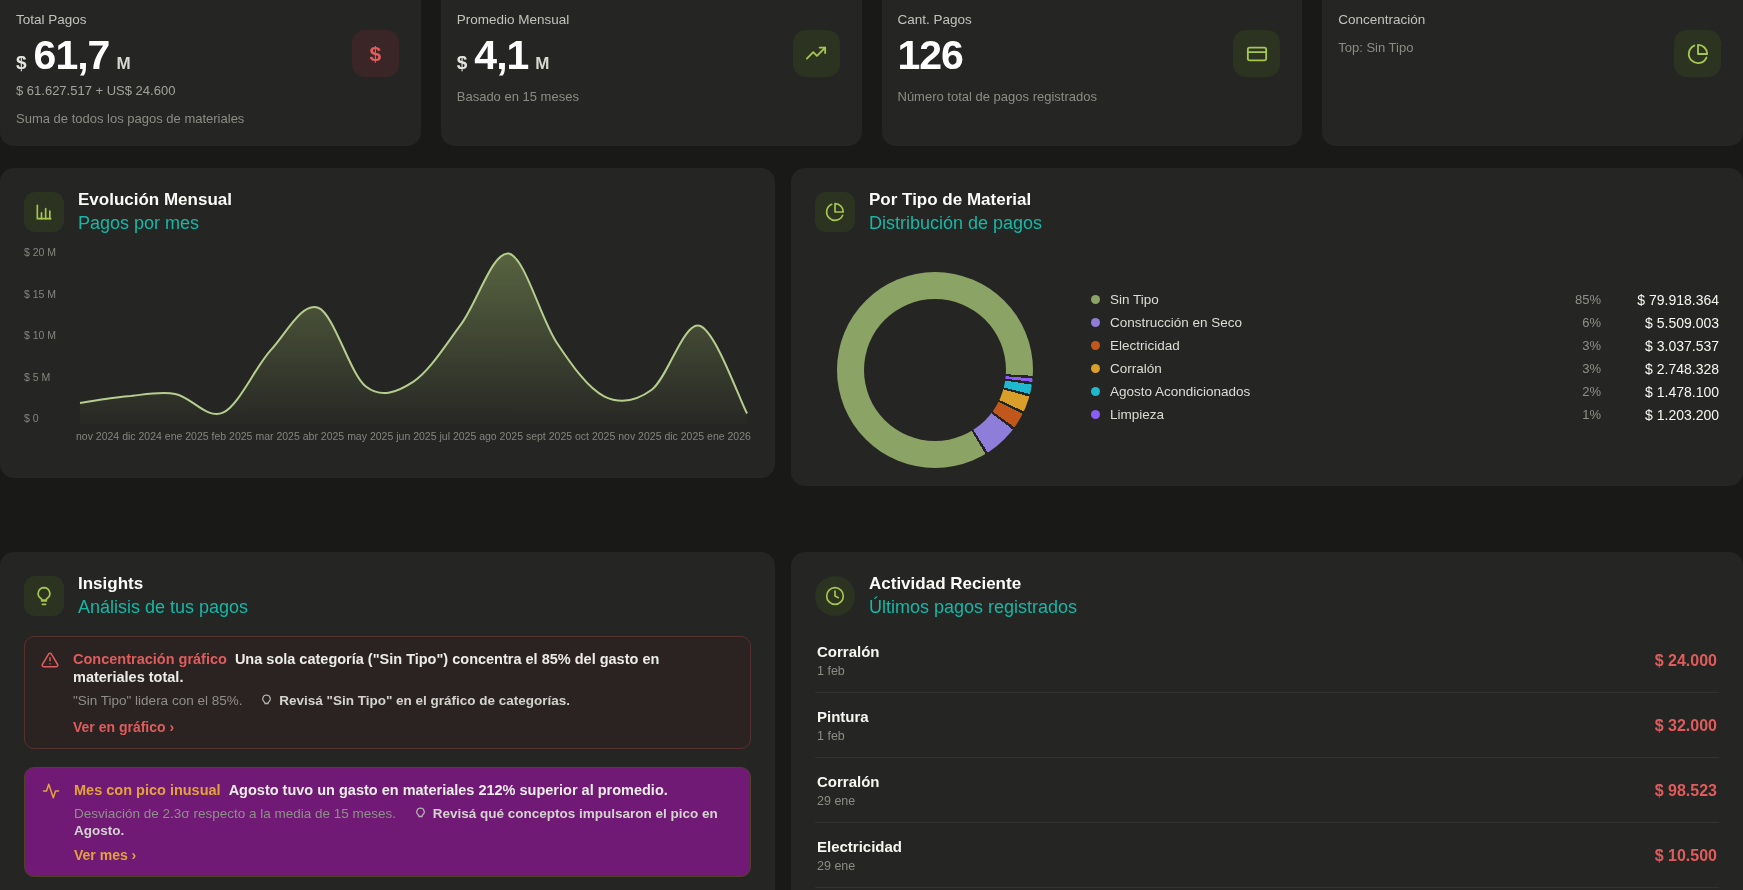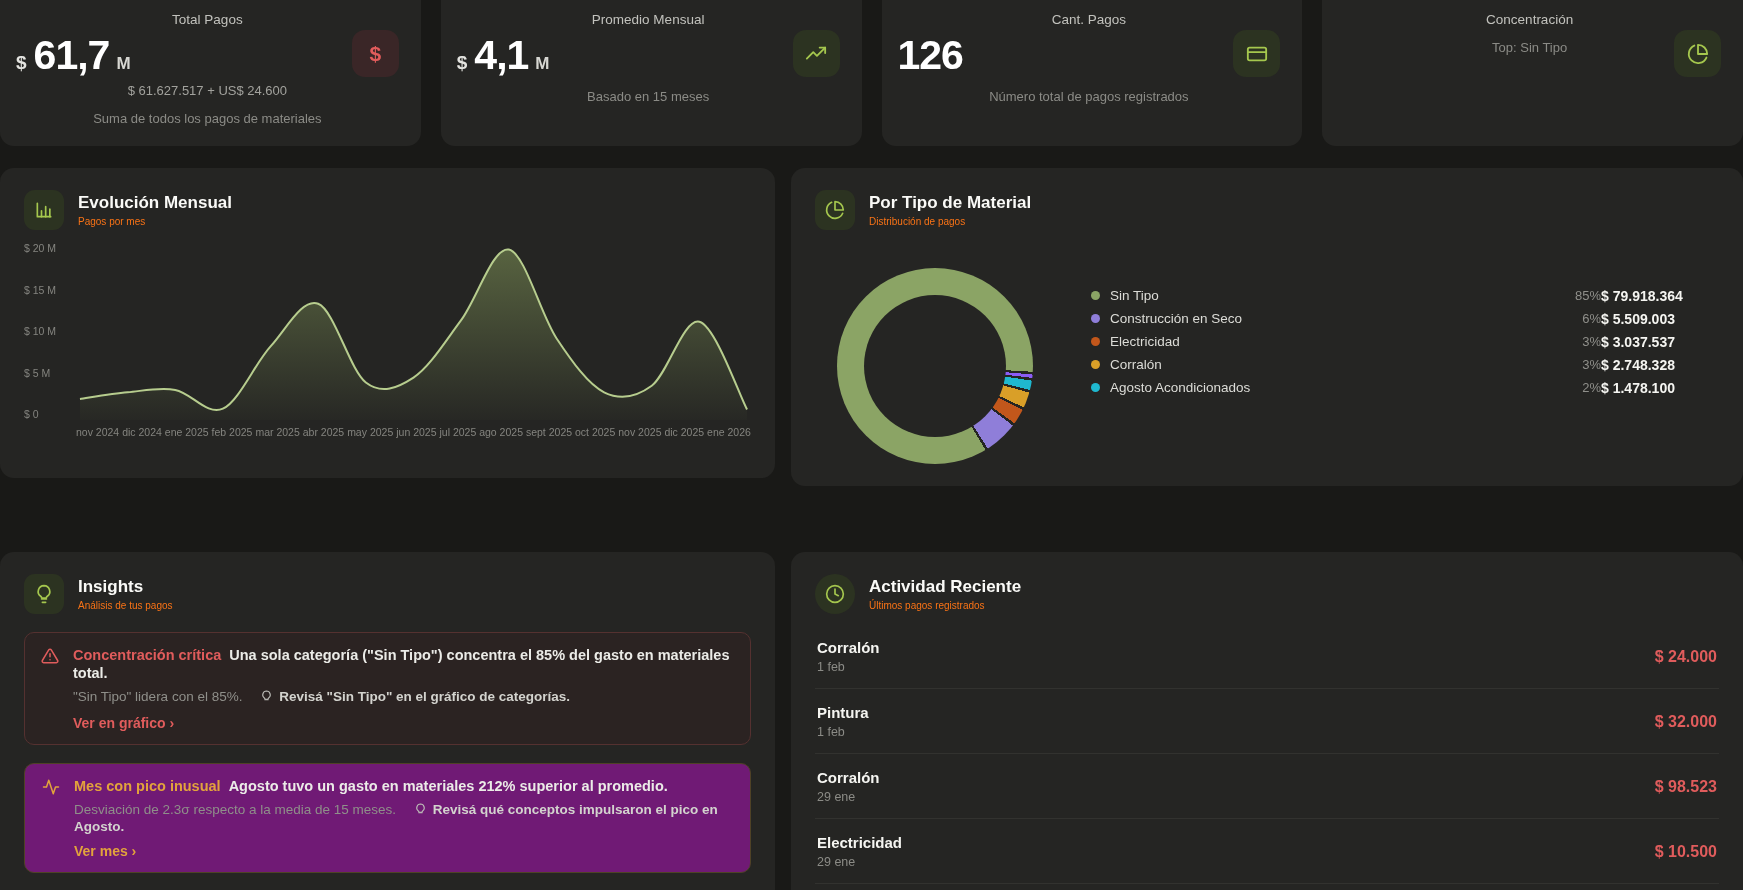--- a/index.html
+++ b/index.html
@@ -2,21 +2,21 @@
 <html><head>
 <meta charset="utf-8">
 <style>
   * { margin:0; padding:0; box-sizing:border-box; }
   html,body { width:1743px; height:890px; overflow:hidden; background:#191917;
     font-family:"Liberation Sans", sans-serif; color:#f2f2ee; }
 
   .page { width:1743px; height:890px; overflow:hidden; }
 
   
-  .top-grid { display:grid; grid-template-columns:repeat(4,1fr); gap:20px; height:146px;text-align:center; }
+  .top-grid { display:grid; grid-template-columns:repeat(4,1fr); gap:20px; height:146px; }
   .stat-card { background:#252523; border-radius:0 0 14px 14px; position:relative; padding:12px 22px 16px 16px; }
   .stat-label { font-size:13.5px; color:#c2c2bd; }
   .stat-valrow { display:flex; align-items:baseline; margin-top:8px; }
   .stat-prefix { font-size:19px; font-weight:700; color:#e4e4e0; margin-right:7px; }
   .stat-prefix:empty, .stat-suffix:empty, .stat-sub:empty { display:none; }
   .stat-value { font-size:41px; font-weight:800; letter-spacing:-1px; color:#ffffff; line-height:1; }
   .stat-suffix { font-size:17px; font-weight:700; color:#d7d7d2; margin-left:7px; }
   .stat-sub { font-size:13px; color:#a2a29d; margin-top:7px; }
   .stat-desc { font-size:13px; color:#8b8b86; margin-top:13px; }
   .icon-badge { position:absolute; right:22px; top:30px; width:47px; height:47px; border-radius:13px;
@@ -27,21 +27,21 @@
   .icon-badge svg, .panel-badge svg { stroke:#a5c74e; fill:none; stroke-width:2; stroke-linecap:round; stroke-linejoin:round; }
 
   
   .mid-grid { display:grid; grid-template-columns:775fr 952fr; gap:16px; margin-top:22px; align-items:start; }
   .bot-grid { display:grid; grid-template-columns:775fr 952fr; gap:16px; margin-top:66px; align-items:start; }
   .panel { background:#252523; border-radius:14px; padding:22px 24px; }
   .panel-header { display:flex; align-items:center; gap:14px; }
   .panel-badge { width:40px; height:40px; border-radius:11px; background:#2c3321; flex:0 0 auto;
     display:flex; align-items:center; justify-content:center; }
   .panel-title { font-size:17px; font-weight:700; color:#fafaf7; }
-  .panel-sub { font-size:10px; color:#f97316; margin-top:3px; }
+  .panel-sub { font-size:18px; color:#14b8a6; margin-top:3px; }
 
   
   .chart-panel { height:310px; }
   .chart-body { display:flex; margin-top:10px; }
   .y-axis { width:52px; height:180px; display:flex; flex-direction:column; justify-content:space-between;
     font-size:10.5px; color:#84847f; padding-top:2px; }
   .plot-wrap { flex:1; }
   .plot-wrap svg { display:block; width:100%; height:180px; }
   .x-axis { display:flex; justify-content:space-between; margin-top:6px; font-size:10.5px; color:#84847f; }
   .x-axis span { white-space:nowrap; }
@@ -49,21 +49,21 @@
   
   .donut-panel { height:318px; }
   .donut-body { display:flex; align-items:flex-start; }
   .donut { width:196px; height:196px; border-radius:50%; position:relative; margin:38px 0 0 22px; flex:0 0 auto; }
   .donut::after { content:""; position:absolute; inset:27px; border-radius:50%; background:#252523; }
   .legend { flex:1; margin-left:58px; margin-top:54px; }
   .legend-row { display:flex; align-items:center; padding:3.5px 0; }
   .legend-dot { width:9px; height:9px; border-radius:50%; margin-right:10px; flex:0 0 auto; }
   .legend-label { font-size:13.5px; color:#dcdcd7; }
   .legend-pct { margin-left:auto; font-size:13px; color:#8f8f8a; width:60px; text-align:right; }
-  .legend-val { width:118px; text-align:left; font-size:14px; font-weight:700; color:#f5f5f1; }
+  .legend-val { width:118px; text-align:right; font-size:14px; font-weight:400; color:#f5f5f1; }
 
   
   .insights-panel { min-height:400px; }
   .ins-box { border-radius:10px; padding:13px 16px 12px 16px; margin-top:18px; position:relative; }
   .ins-box:first-of-type { margin-top:22px; }
   .ins-critical { background:#2b2322; border:1px solid #553130; }
   .ins-warning { background:#701a75; border:1px solid #4f4226;padding-left:17px; }
   .ins-body { position:relative; padding-left:32px; }
   .ins-icon { position:absolute; left:0; top:1px; width:18px; height:18px; }
   .ins-icon svg { width:18px; height:18px; fill:none; stroke-width:2; stroke-linecap:round; stroke-linejoin:round; }
@@ -256,20 +256,26 @@
             <span class="legend-label">Corralón</span>
             <span class="legend-pct">3%</span>
             <span class="legend-val">$ 2.748.328</span>
           </div>
           <div class="legend-row">
             <span class="legend-dot" style="background: rgb(31, 184, 207);"></span>
             <span class="legend-label">Agosto Acondicionados</span>
             <span class="legend-pct">2%</span>
             <span class="legend-val">$ 1.478.100</span>
           </div>
+          <div class="legend-row">
+            <span class="legend-dot" style="background: rgb(139, 92, 246);"></span>
+            <span class="legend-label">Limpieza</span>
+            <span class="legend-pct">1%</span>
+            <span class="legend-val">$ 1.203.200</span>
+          </div>
 
         </div>
       </div>
     </div>
   </div>
 
   <div class="bot-grid">
 
     <div class="panel insights-panel">
       <div class="panel-header">
@@ -288,21 +294,21 @@
 
       <div class="ins-box ins-critical">
         <div class="ins-body">
           <span class="ins-icon">
             <svg viewBox="0 0 24 24">
                 <path d="M10.3 3.8 1.8 18a2 2 0 0 0 1.7 3h17a2 2 0 0 0 1.7-3L13.7 3.8a2 2 0 0 0-3.4 0z"></path>
                 <line x1="12" y1="9" x2="12" y2="13"></line>
                 <line x1="12" y1="17" x2="12.01" y2="17"></line>
               </svg>
           </span>
-          <span class="ins-title">Concentración crítica</span><span class="ins-headline">Una sola categoría ("Sin Tipo") concentra el 85% del gasto en materiales total.</span>
+          <span class="ins-title">Concentración gráfico</span><span class="ins-headline">Una sola categoría ("Sin Tipo") concentra el 85% del gasto en materiales total.</span>
         </div>
         <div class="ins-line2">
           <span class="ins-detail">"Sin Tipo" lidera con el 85%.</span>
           <span class="ins-tipwrap"><span class="bulb-mini"><svg viewBox="0 0 24 24">
                   <path d="M9 18h6"></path>
                   <path d="M12 2a7 7 0 0 0-4 12.7c.8.6 1.2 1.4 1.4 2.3h5.2c.2-.9.6-1.7 1.4-2.3A7 7 0 0 0 12 2z"></path>
                 </svg></span><span class="ins-tip">Revisá "Sin Tipo" en el gráfico de categorías.</span></span>
         </div>
         <span class="ins-link">Ver en gráfico ›</span>
       </div>

